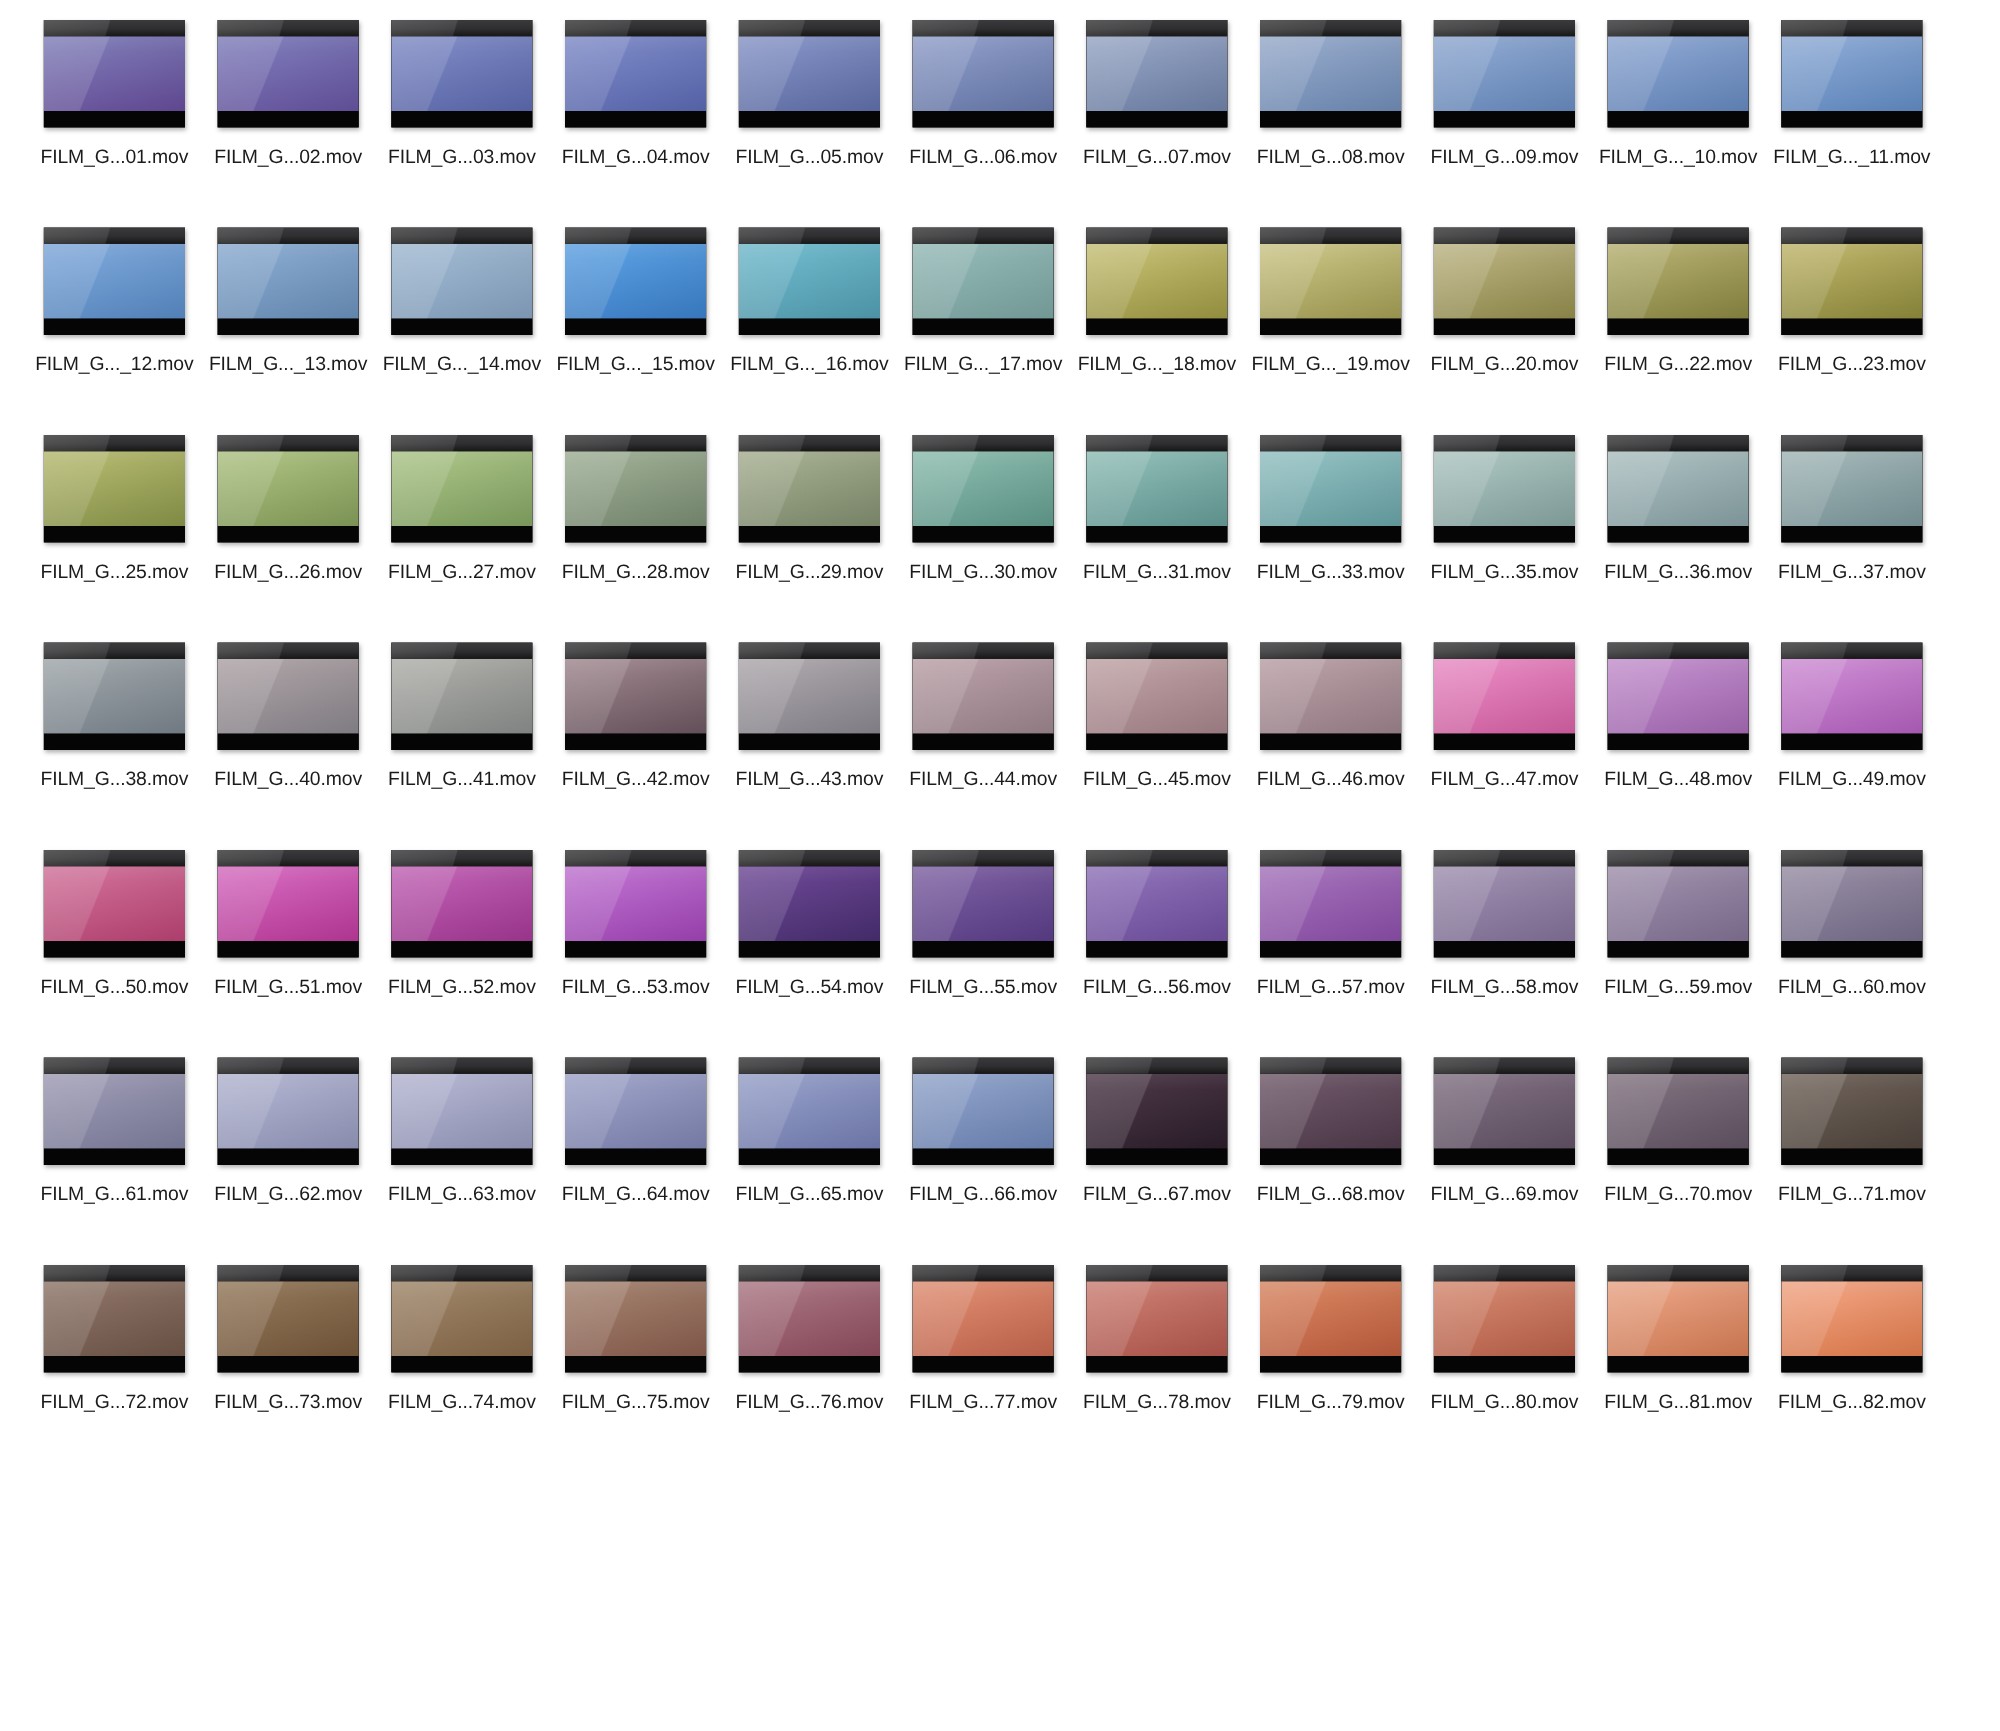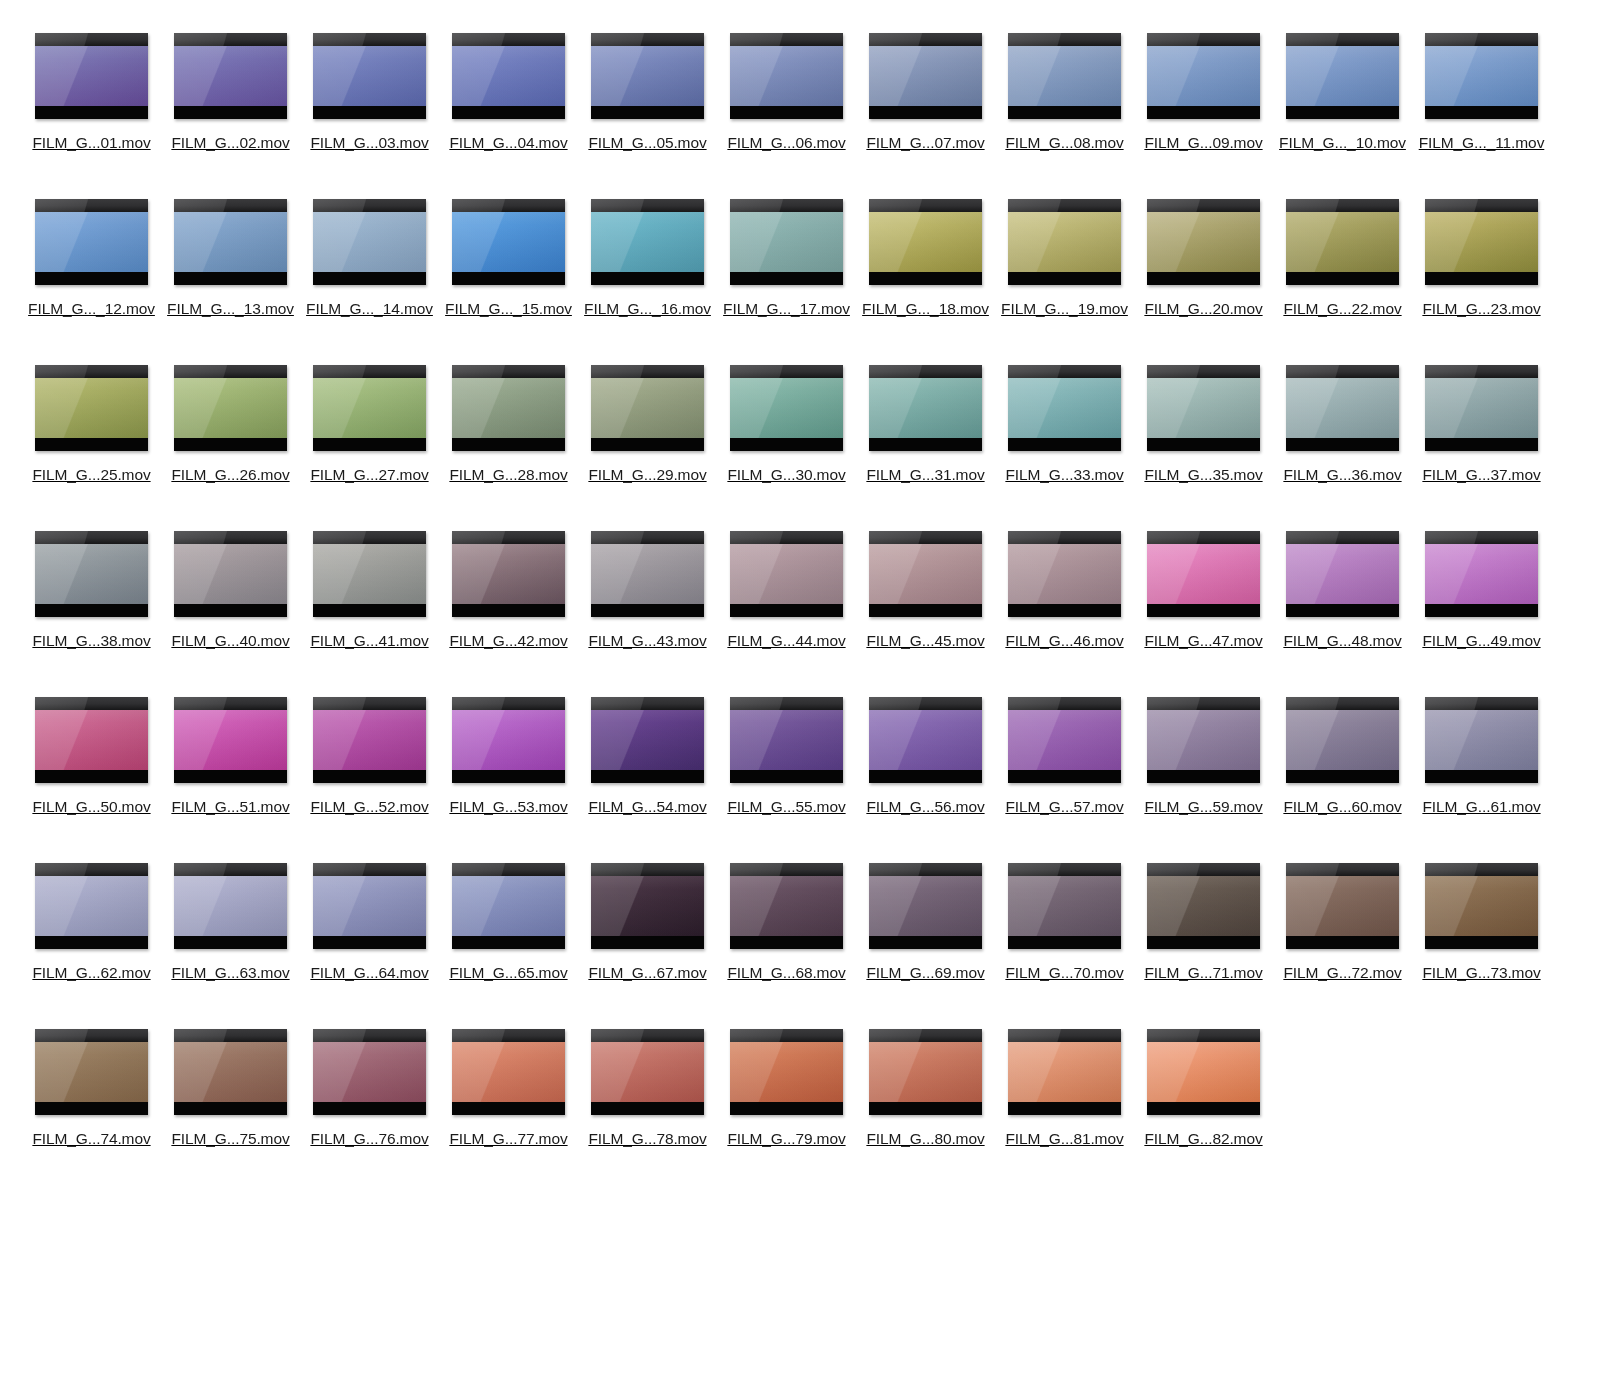--- a/index.html
+++ b/index.html
@@ -11,23 +11,22 @@
   body {
     width: 1600px;
     height: 1385px;
     font-family: "Liberation Sans", sans-serif;
     overflow: hidden;
   }
   #file-grid {
     display: grid;
     grid-template-columns: repeat(11, 139px);
     grid-auto-rows: 166px;
-    padding: 24px 0 0 22px;
+    padding: 7px 0 0 22px;
     box-sizing: border-box;
-    text-decoration: underline;
   }
   .file-cell {
     width: 139px;
     height: 166px;
     display: flex;
     flex-direction: column;
     align-items: center;
     justify-content: flex-start;
     cursor: default;
   }
@@ -830,20 +829,34 @@
           <div class="bar-bottom"></div>
         </div>
       </div>
       <div class="file-label">FILM_G...57.mov</div>
     </div>
     <div class="file-cell">
       <div class="thumb-wrap">
         <div class="thumb">
           <div class="bar-top"></div>
           <div class="screen">
+            <div class="base" style="background: linear-gradient(170deg, rgb(155, 140, 172) 0%, rgb(133, 116, 156) 100%);"></div>
+            <div class="gloss"></div>
+            <div class="vig"></div>
+          </div>
+          <div class="bar-bottom"></div>
+        </div>
+      </div>
+      <div class="file-label">FILM_G...58.mov</div>
+    </div>
+    <div class="file-cell">
+      <div class="thumb-wrap">
+        <div class="thumb">
+          <div class="bar-top"></div>
+          <div class="screen">
             <div class="base" style="background: linear-gradient(170deg, rgb(155, 140, 168) 0%, rgb(133, 116, 152) 100%);"></div>
             <div class="gloss"></div>
             <div class="vig"></div>
           </div>
           <div class="bar-bottom"></div>
         </div>
       </div>
       <div class="file-label">FILM_G...59.mov</div>
     </div>
     <div class="file-cell">
@@ -922,20 +935,34 @@
           <div class="bar-top"></div>
           <div class="screen">
             <div class="base" style="background: linear-gradient(170deg, rgb(146, 156, 196) 0%, rgb(120, 130, 184) 100%);"></div>
             <div class="gloss"></div>
             <div class="vig"></div>
           </div>
           <div class="bar-bottom"></div>
         </div>
       </div>
       <div class="file-label">FILM_G...65.mov</div>
+    </div>
+    <div class="file-cell">
+      <div class="thumb-wrap">
+        <div class="thumb">
+          <div class="bar-top"></div>
+          <div class="screen">
+            <div class="base" style="background: linear-gradient(170deg, rgb(141, 160, 198) 0%, rgb(113, 137, 187) 100%);"></div>
+            <div class="gloss"></div>
+            <div class="vig"></div>
+          </div>
+          <div class="bar-bottom"></div>
+        </div>
+      </div>
+      <div class="file-label">FILM_G...66.mov</div>
     </div>
     <div class="file-cell">
       <div class="thumb-wrap">
         <div class="thumb">
           <div class="bar-top"></div>
           <div class="screen">
             <div class="base" style="background: linear-gradient(170deg, rgb(73, 52, 68) 0%, rgb(45, 30, 44) 100%);"></div>
             <div class="gloss"></div>
             <div class="vig"></div>
           </div>

